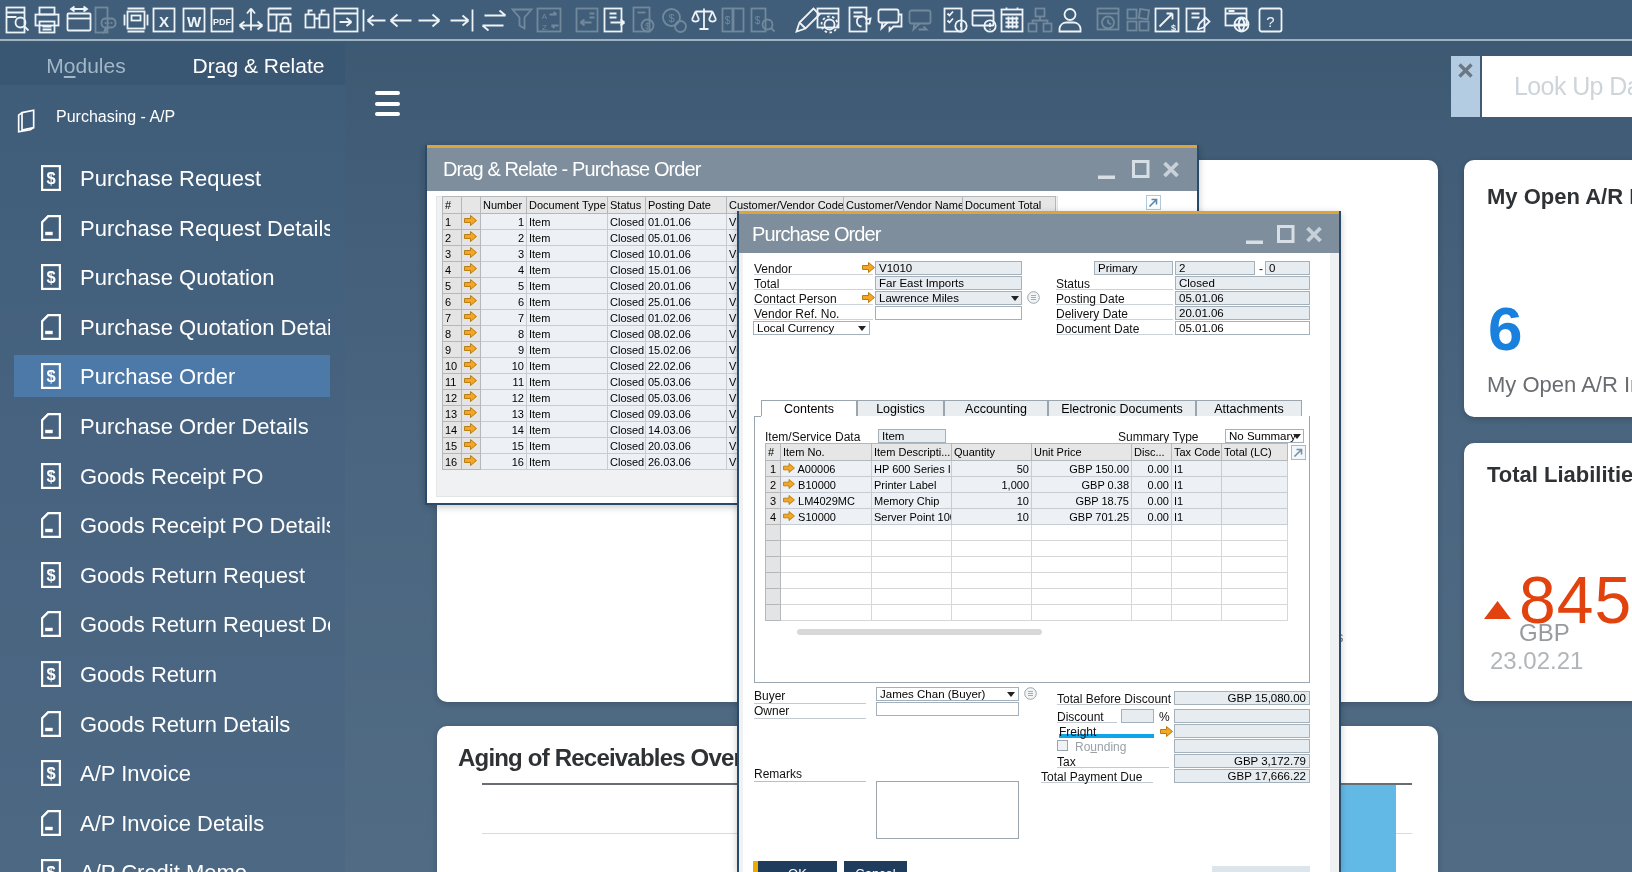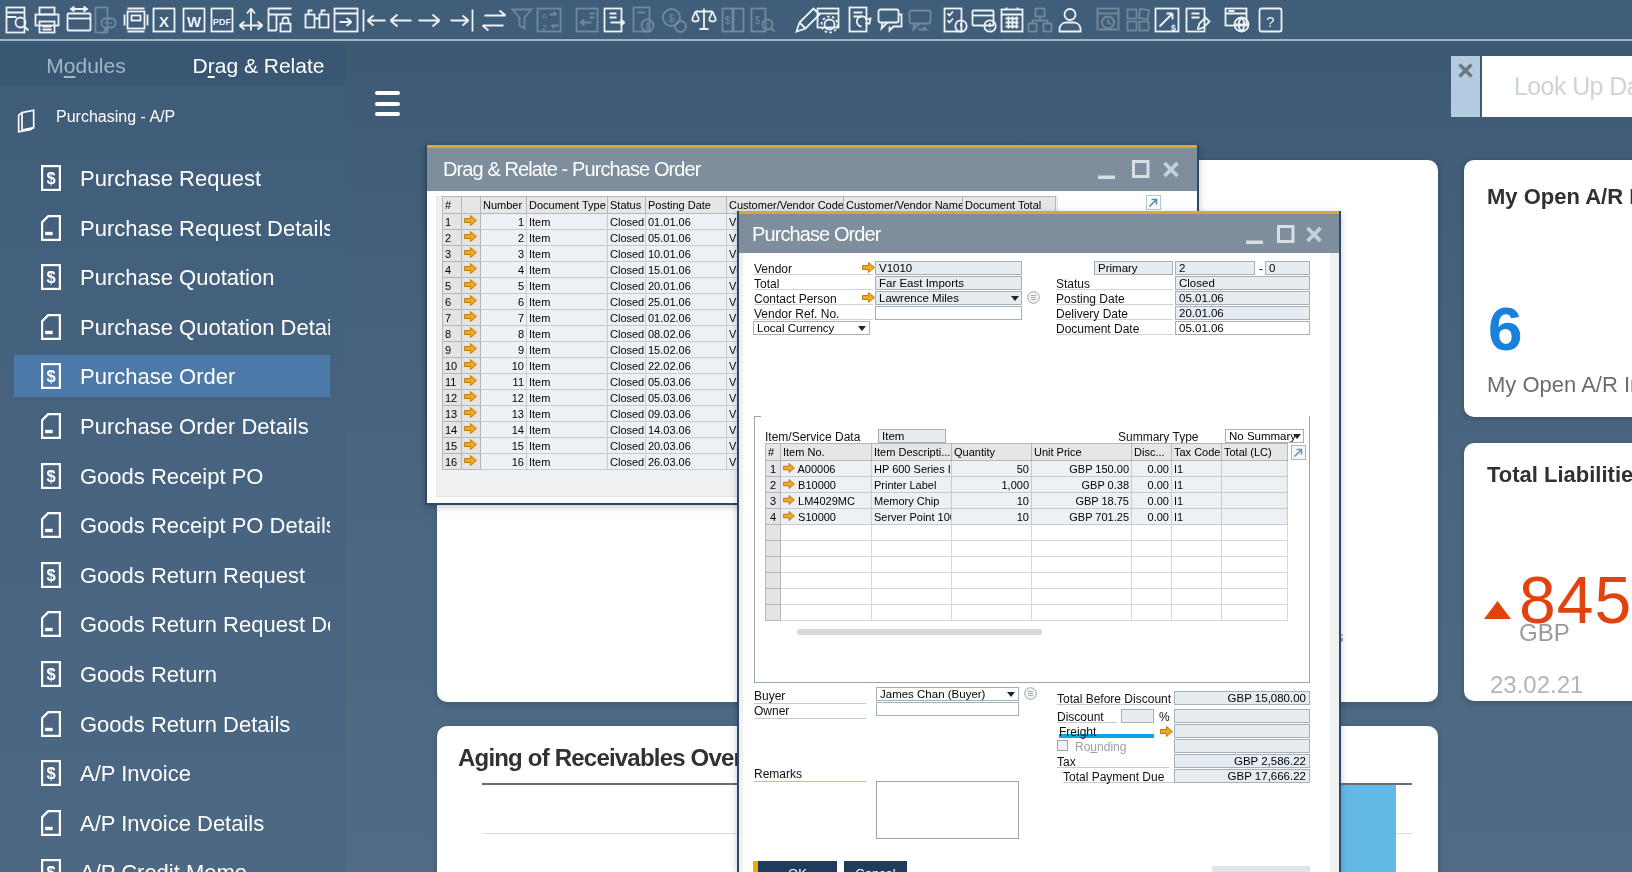--- a/index.html
+++ b/index.html
@@ -423,21 +423,21 @@
   <div style="position:absolute;left:24px;top:138px;font-size:62px;line-height:62px;font-weight:bold;color:#1a80dd;">6</div>
   <div style="position:absolute;left:23px;top:212px;font-size:22px;color:#6a6d70;white-space:nowrap;">My Open A/R Invoices</div>
 </div>
 <div id="card-liab" class="card">
   <div class="ctitle" style="left:23px; top:19px; white-space:nowrap;">Total Liabilities</div>
   <div style="position:absolute;left:20px;top:158px;width:27px;height:18px;"><svg width="27" height="18">
         <polygon points="13.5,0 27,18 0,18" fill="#e2430e"></polygon>
       </svg></div>
   <div style="position:absolute;left:55px;top:124px;font-size:66px;line-height:66px;font-weight:normal;color:#e2430e;letter-spacing:1px;">845.</div>
   <div style="position:absolute;left:55px;top:176px;font-size:24px;color:#989b9e;">GBP</div>
-  <div style="position:absolute;left:26px;top:228px;font-size:24px;color:#b2b5b8;">23.02.21</div>
+  <div style="position:absolute;left:26px;top:204px;font-size:24px;color:#b2b5b8;">23.02.21</div>
 </div>
 <div id="card-aging" class="card">
   <div class="ctitle" style="left:21px; top:18px; font-size:24px; letter-spacing:-0.8px;">Aging of Receivables Overdue</div>
   <div style="position:absolute;left:45px;top:57px;width:930px;height:1.5px;background:#696d71;"></div>
   <div style="position:absolute;left:45px;top:107px;width:930px;height:1px;background:#d8dadc;"></div>
   <div style="position:absolute;left:903px;top:59px;width:56px;height:101px;background:#63b9e6;"></div>
 </div>
 
 <div id="lookup">
   <div class="xbox"><svg width="17" height="17" viewBox="0 0 17 17" style="margin-top:4px;">
@@ -740,20 +740,27 @@
 <div class="lbl" style="left:520px;top:9px;">-</div>
 <div class="fld " style="left:526px;top:8px;width:45px;">0</div>
 <div class="lbl" style="left:317px;top:24px;border-bottom:1px solid #cdd3d8;width:117px;height:13px;">Status</div>
 <div class="fld " style="left:436px;top:23px;width:135px;">Closed</div>
 <div class="lbl" style="left:317px;top:39px;border-bottom:1px solid #cdd3d8;width:117px;height:13px;">Posting Date</div>
 <div class="fld " style="left:436px;top:38px;width:135px;">05.01.06</div>
 <div class="lbl" style="left:317px;top:54px;border-bottom:1px solid #cdd3d8;width:117px;height:13px;">Delivery Date</div>
 <div class="fld " style="left:436px;top:53px;width:135px;">20.01.06</div>
 <div class="lbl" style="left:317px;top:69px;border-bottom:1px solid #cdd3d8;width:117px;height:13px;">Document Date</div>
 <div class="fld wh" style="left:436px;top:68px;width:135px;">05.01.06</div>
+<div style="position:absolute;left:22px;top:147px;width:541px;height:17px;">
+        <div style="position:absolute;left:0px;top:0;width:96px;height:17px;background:#fff;border:1px solid #9aa5ad;border-bottom:none;font-size:12.5px;text-align:center;line-height:16px;">Contents</div>
+        <div style="position:absolute;left:96px;top:0;width:87px;height:17px;background:#e9edf0;border:1px solid #9aa5ad;font-size:12.5px;text-align:center;line-height:16px;">Logistics</div>
+        <div style="position:absolute;left:183px;top:0;width:104px;height:17px;background:#e9edf0;border:1px solid #9aa5ad;font-size:12.5px;text-align:center;line-height:16px;">Accounting</div>
+        <div style="position:absolute;left:287px;top:0;width:148px;height:17px;background:#e9edf0;border:1px solid #9aa5ad;font-size:12.5px;text-align:center;line-height:16px;">Electronic Documents</div>
+        <div style="position:absolute;left:435px;top:0;width:106px;height:17px;background:#e9edf0;border:1px solid #9aa5ad;font-size:12.5px;text-align:center;line-height:16px;">Attachments</div>
+      </div>
 <div style="position:absolute;left:15px;top:163px;width:556px;height:267px;background:#fff;border:1px solid #9aa5ad;border-top:none;"></div>
 <div style="position:absolute;left:16px;top:163px;width:6px;height:1px;background:#9aa5ad;"></div>
 <div style="position:absolute;left:23px;top:162px;width:94px;height:2px;background:#fff;"></div>
 <div class="lbl" style="left:26px;top:177px;">Item/Service Data</div>
 <div class="fld " style="left:139px;top:176px;width:68px;">Item</div>
 <div class="lbl" style="left:379px;top:177px;">Summary Type</div>
 <div class="fld wh" style="left:486px;top:176px;width:79px;">No Summary</div>
 <div class="ddv" style="left:554px;top:181px;"></div>
 <table class="grid" style="position:absolute;left:26px;top:190px;width:522px;">
         <colgroup>
@@ -909,22 +916,22 @@
 <div class="fld rt" style="left:435px;top:456px;width:136px;"></div>
 <div class="lbl" style="left:320px;top:472px;border-bottom:4px solid #0ea5e9;width:95px;height:13px;">Freight</div>
 <svg class="arrowico" style="left:421px;top:473px;" width="11" height="9" viewBox="0 0 13 11">
         <path d="M0.5 3.5 h6 v-3 l6 5 -6 5 v-3 h-6 z" fill="#f5a623" stroke="#b97c12" stroke-width="1"></path>
       </svg>
 <div class="fld rt" style="left:435px;top:471px;width:136px;"></div>
 <div style="position:absolute;left:318px;top:487px;width:11px;height:11px;background:#f0f2f4;border:1px solid #9aa5ad;"></div>
 <div class="lbl" style="left:336px;top:487px;color:#9aa0a6;">Ro<span style="text-decoration:underline;">u</span>nding</div>
 <div class="fld rt" style="left:435px;top:486px;width:136px;"></div>
 <div class="lbl" style="left:318px;top:502px;border-bottom:1px solid #c4cacf;width:112px;height:13px;">Tax</div>
-<div class="fld rt" style="left:435px;top:501px;width:136px;">GBP 2,586.22</div>
-<div class="lbl" style="left:324px;top:517px;border-bottom:1px solid #c4cacf;width:112px;height:13px;">Total Payment Due</div>
+<div class="fld rt" style="left:435px;top:501px;width:136px;">GBP 3,172.79</div>
+<div class="lbl" style="left:302px;top:517px;border-bottom:1px solid #c4cacf;width:112px;height:13px;">Total Payment Due</div>
 <div class="fld rt" style="left:435px;top:516px;width:136px;">GBP 17,666.22</div>
 <div class="lbl" style="left:15px;top:514px;border-bottom:1px solid #fca5a5;width:112px;">Remarks</div>
 <div style="position:absolute;left:137px;top:528px;width:143px;height:58px;background:#fff;border:1px solid #9aa5ad;"></div>
 <div style="position:absolute;left:14px;top:608px;width:5px;height:53px;background:#f0ab00;"></div>
 <div style="position:absolute;left:19px;top:608px;width:79px;height:53px;background:#1f3c5c;color:#fff;font-size:13px;text-align:center;padding-top:5px;">OK</div>
 <div style="position:absolute;left:105px;top:608px;width:63px;height:53px;background:#1f3c5c;color:#fff;font-size:13px;text-align:center;padding-top:5px;">Cancel</div>
 <div style="position:absolute;left:473px;top:613px;width:98px;height:48px;background:#dde5ec;color:#7b8b99;font-size:13px;text-align:center;padding-top:3px;">Copy To</div>
 </div>
 </div>
 

